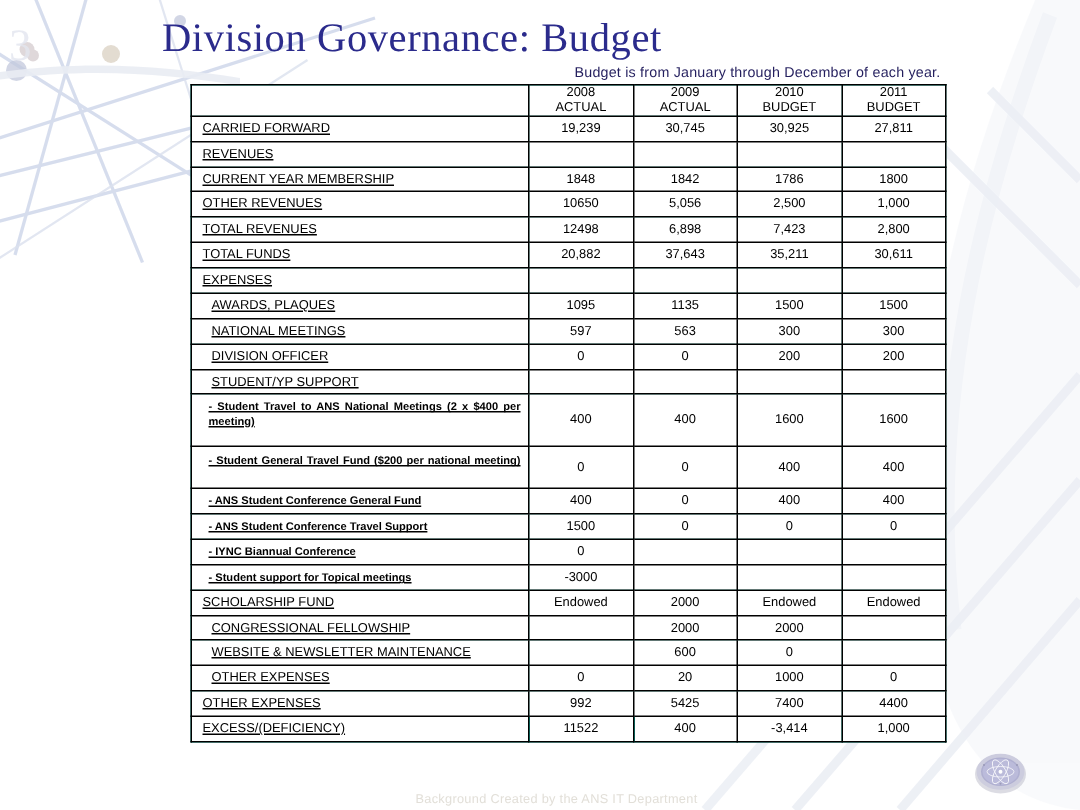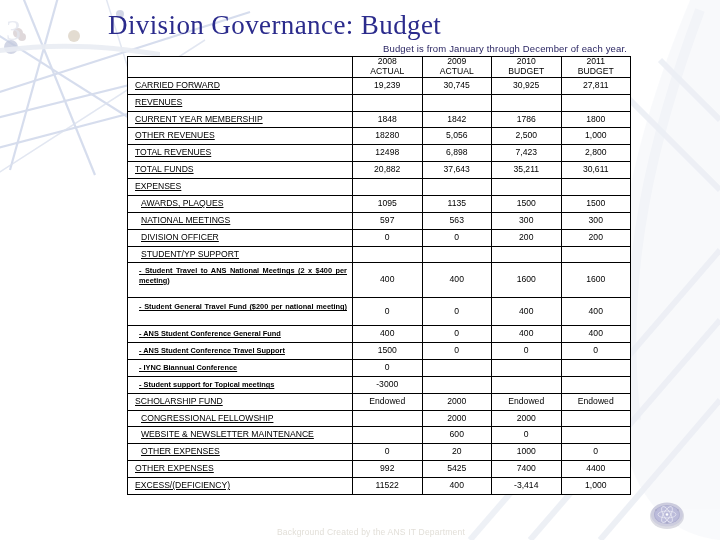--- a/index.html
+++ b/index.html
@@ -274,21 +274,21 @@
           </td>
           <td class="c-num">
             <span class="num">1800</span>
           </td>
         </tr>
         <tr>
           <td class="c-label">
             <span class="lbl">OTHER REVENUES</span>
           </td>
           <td class="c-num">
-            <span class="num">18280</span>
+            <span class="num">10650</span>
           </td>
           <td class="c-num">
             <span class="num">5,056</span>
           </td>
           <td class="c-num hl">
             <span class="num">2,500</span>
           </td>
           <td class="c-num hl">
             <span class="num">1,000</span>
           </td>

